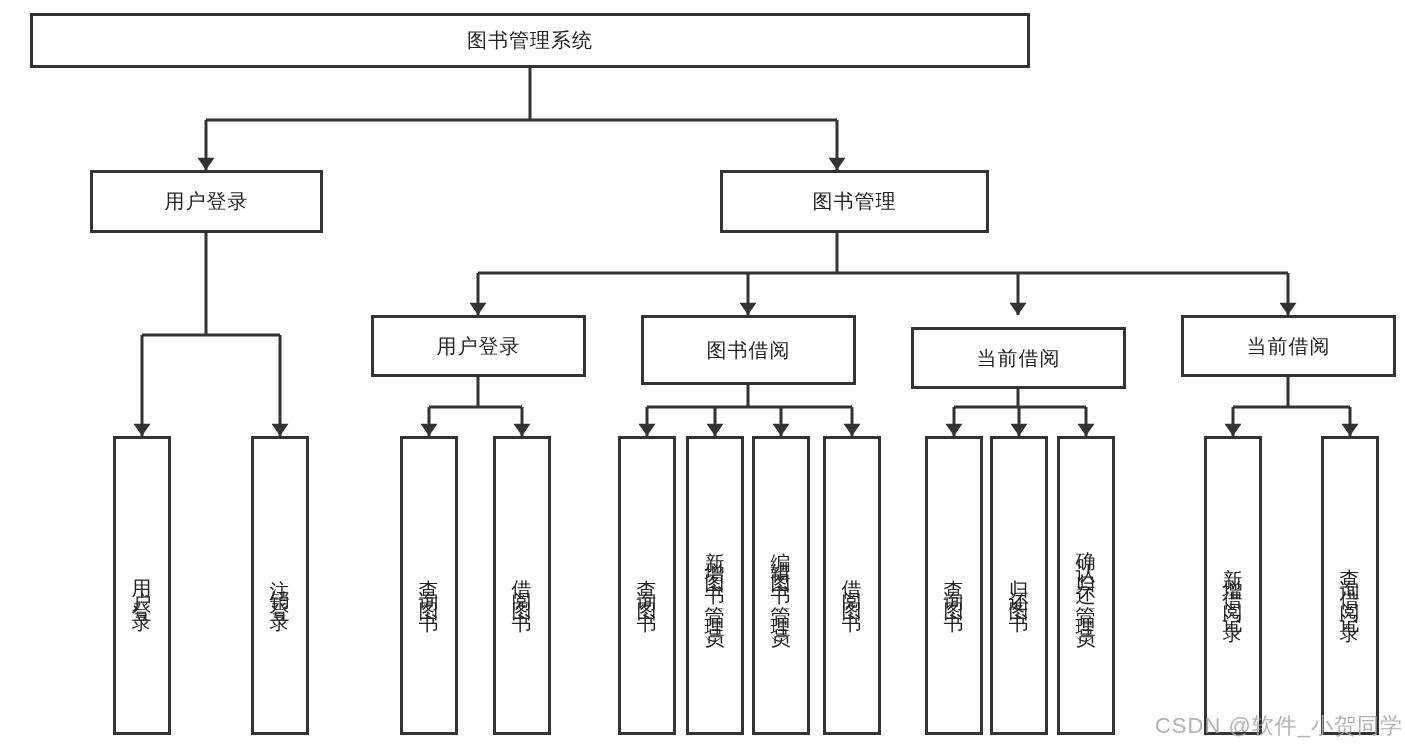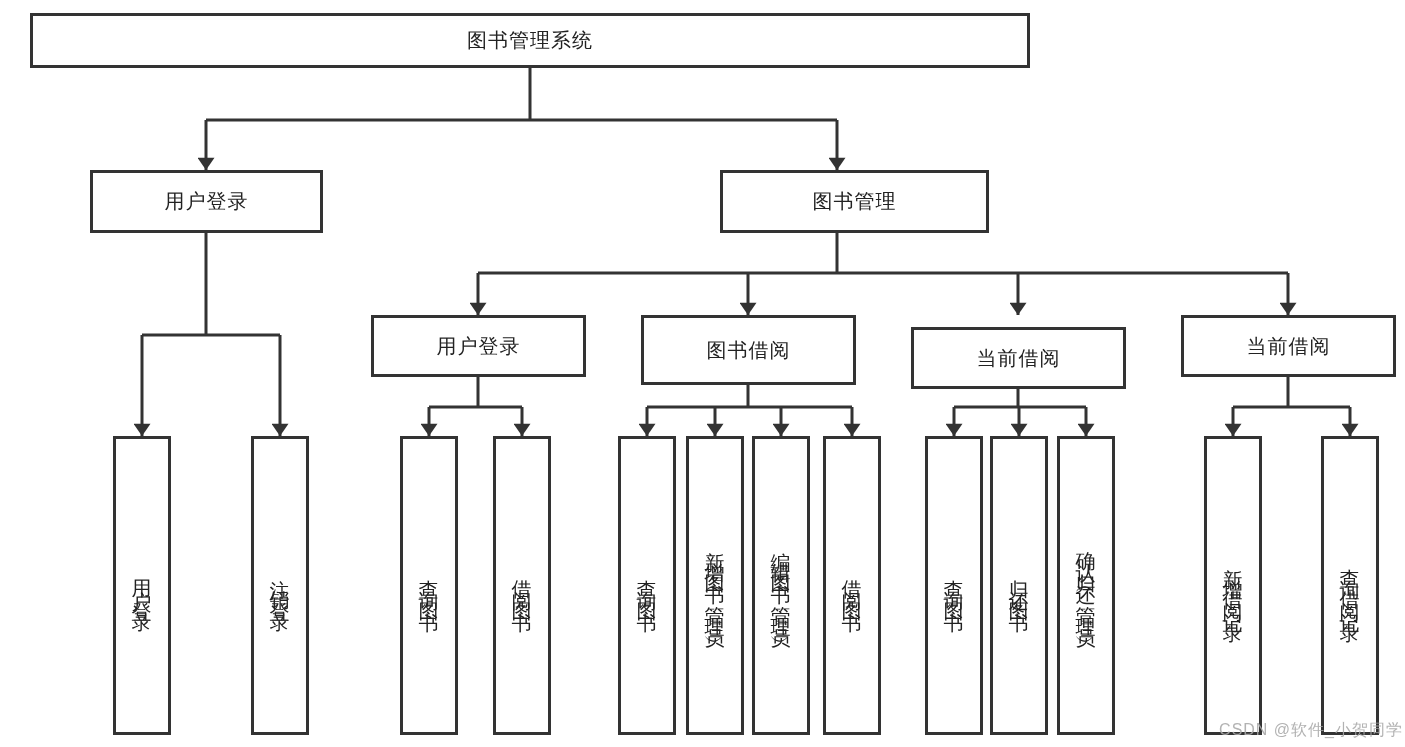--- a/index.html
+++ b/index.html
@@ -41,21 +41,21 @@
     writing-mode: vertical-rl;
     text-orientation: mixed;
     letter-spacing: 11px;
     line-height: 1.1;
     white-space: nowrap;
   }
   .watermark {
     position: absolute;
     right: 10px;
     bottom: 6px;
-    font-size: 16px;
+    font-size: 22px;
     color: rgba(170, 170, 170, 0.9);
     letter-spacing: 1px;
     white-space: nowrap;
   }
 </style>
 </head>
 <body>
 
 <div class="stage">
 

